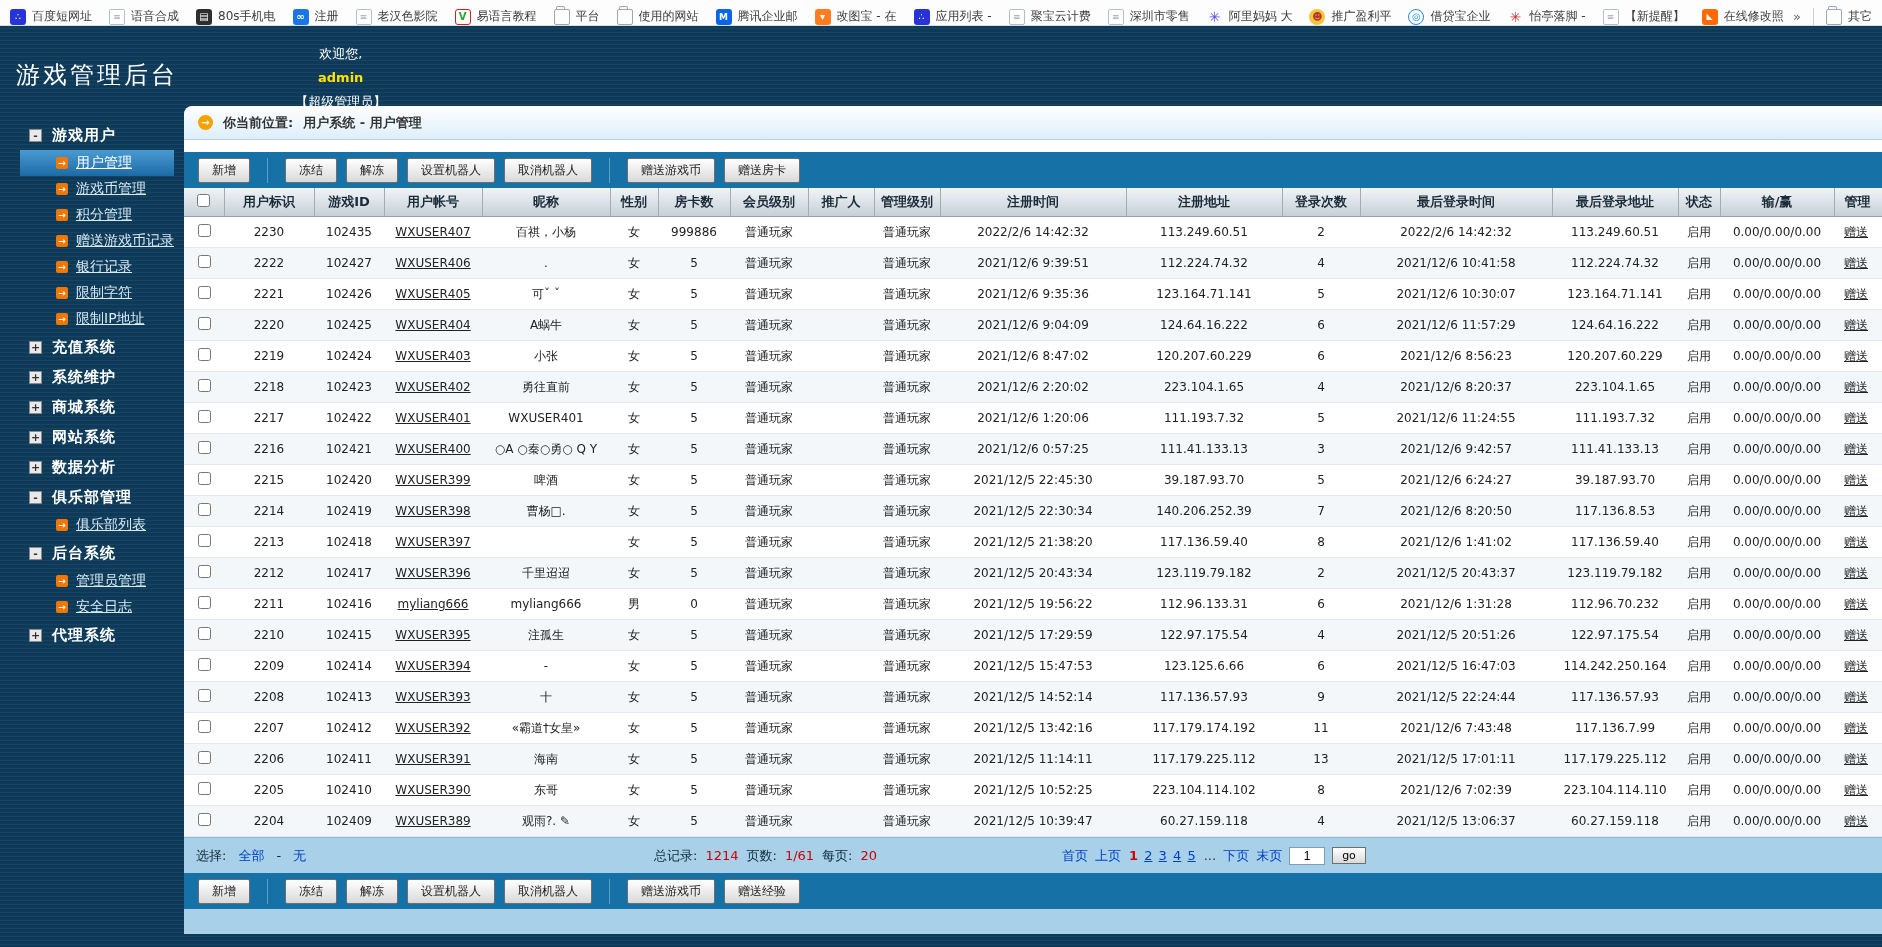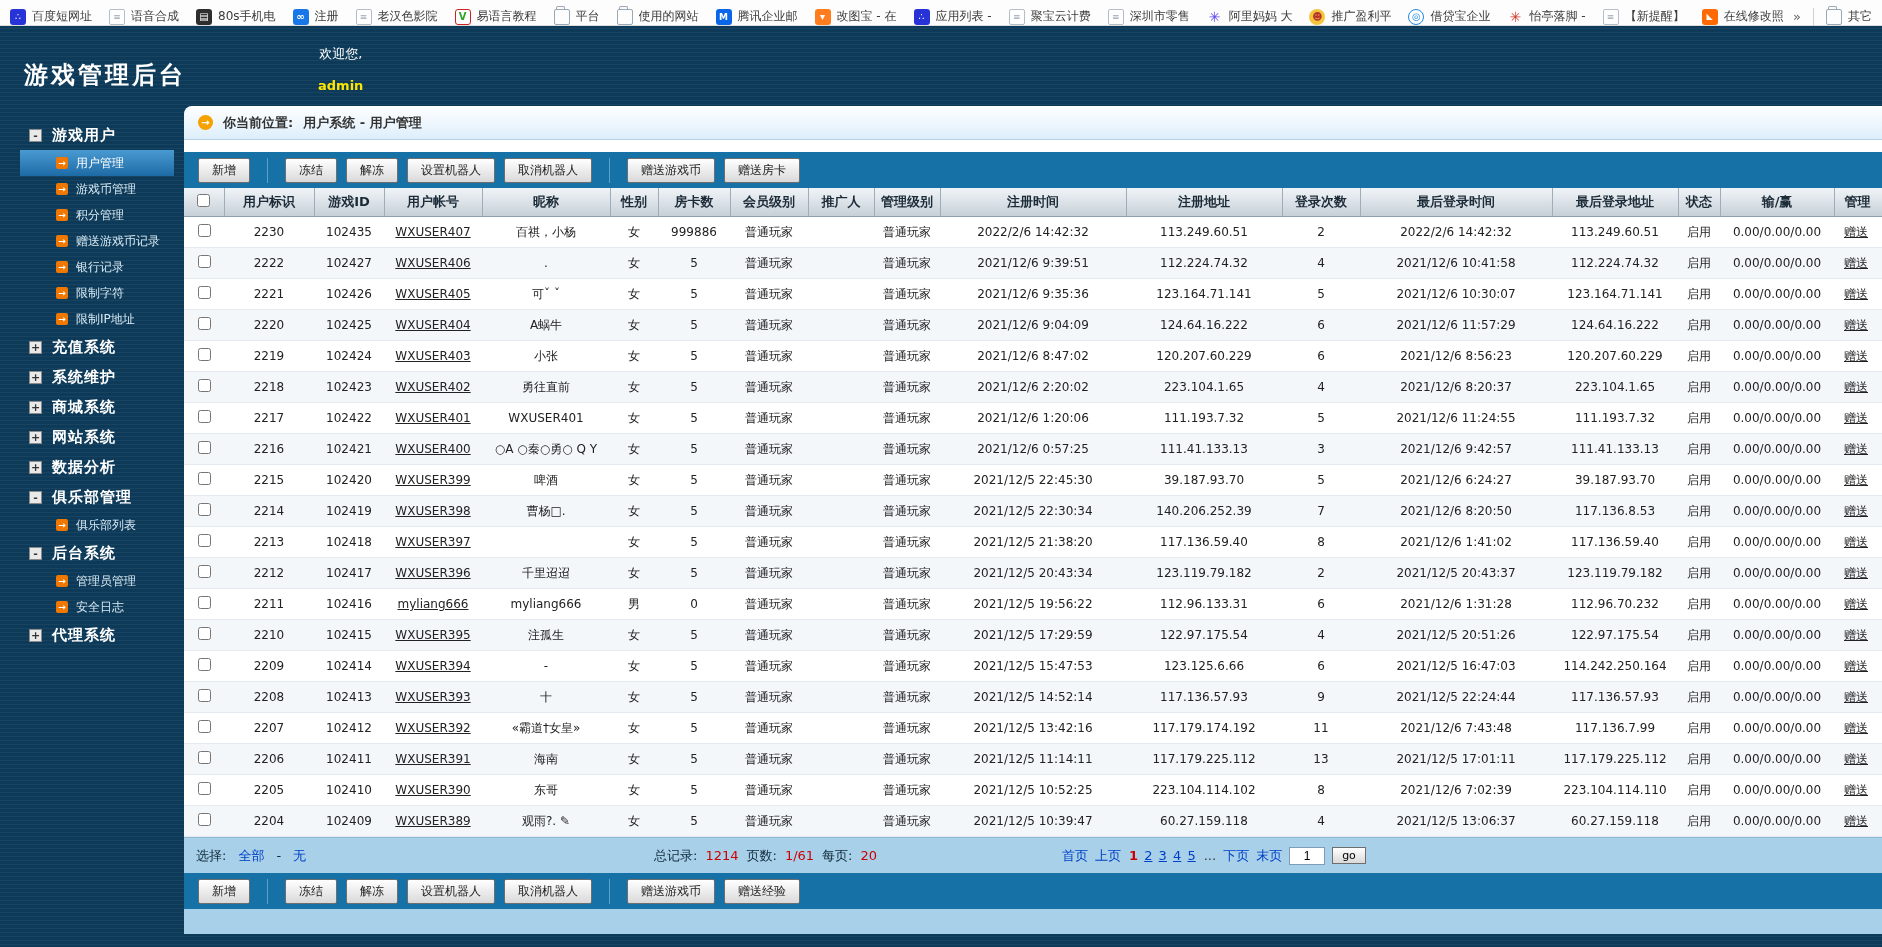--- a/index.html
+++ b/index.html
@@ -29,39 +29,39 @@
   .person{background:#f5c63c;border-radius:50%}.person::before{content:"☻";color:#b5342c}
   .coin{background:#fff;border:1px solid #1e88e5;color:#1e88e5;border-radius:50%}.coin::before{content:"◎";font-size:10px}
   .burst-red{background:transparent;color:#d33b2f;font-size:14px}.burst-red::before{content:"✳"}
   .sq-orange2{background:#ff6a00}.sq-orange2::before{content:"◣";font-size:8px}
   .bm-tail{position:absolute;left:1793px;top:0;height:33px;display:flex;align-items:center;gap:12px;}
   .bm-more{color:#666;font-size:13px;cursor:pointer;}
   .bm-div{width:1px;height:18px;background:#d0d0d0;}
 
   
   .app-header{position:absolute;top:33px;left:0;width:1882px;height:73px;}
-  .app-title{position:absolute;left:24px;top:26px;font-size:24px;font-weight:bold;color:#fff;letter-spacing:3px;}
+  .app-title{position:absolute;left:16px;top:26px;font-size:24px;font-weight:normal;color:#fff;letter-spacing:3px;}
   .welcome{position:absolute;left:280px;top:9px;color:#fff;font-size:13px;line-height:24px;}
   .welcome .row{display:flex;align-items:center;flex-direction:column;}
-  .w-user{color:#ffe400;font-weight:bold;margin:8px 2px;}
+  .w-user{color:#ffe400;font-weight:bold;margin:0 2px;}
   .w-num{color:#ff4040;font-weight:bold;margin:0 4px;}
   .w-sep{color:#7fa8c2;margin:0 10px;}
   .hlink{color:#fff;cursor:pointer;text-decoration:none;}
 
   
   .sidebar{position:absolute;top:106px;left:0;width:184px;height:841px;padding-top:14px;box-sizing:border-box;}
   .grow{margin-left:20px;width:154px;height:30px;display:flex;align-items:center;padding-left:9px;gap:10px;box-sizing:border-box;cursor:pointer;}
   .gbox{width:13px;height:13px;background:#e9e9e9;border:1px solid #8a8a8a;color:#333;font-size:11px;line-height:11px;
     display:flex;align-items:center;justify-content:center;box-sizing:border-box;font-weight:bold;}
   .glabel{color:#fff;font-size:15px;font-weight:bold;letter-spacing:1px;}
   .srow{margin-left:20px;width:154px;height:26px;display:flex;align-items:center;padding-left:36px;gap:8px;box-sizing:border-box;cursor:pointer;}
   .srow.active{background:linear-gradient(180deg,#4a9ad2,#1d6ba6);}
   .sicon{width:12px;height:12px;background:#f07800;border-radius:2px;color:#fff;display:flex;align-items:center;justify-content:center;flex:0 0 12px;}
   .sicon::before{content:"→";font-size:9px;font-weight:bold;}
-  .slabel{color:#d9eaf5;font-size:12px;}
+  .slabel{color:#d9eaf5;font-size:14px;text-decoration:underline;}
   .srow.active .slabel{color:#fff;}
 
   
   .panel{position:absolute;top:106px;left:184px;width:1698px;height:828px;background:#a8d0e8;
     border-radius:8px 0 0 0;overflow:hidden;}
   .breadcrumb{height:34px;background:linear-gradient(#ffffff,#ddeefb);border-bottom:1px solid #b7d2e4;
     display:flex;align-items:center;padding-left:14px;gap:10px;font-size:13px;font-weight:bold;color:#333;
     border-radius:8px 0 0 0;box-sizing:border-box;}
   .bc-icon{width:15px;height:15px;border-radius:50%;background:#f5a100;color:#fff;display:flex;
     align-items:center;justify-content:center;flex:0 0 15px;}

